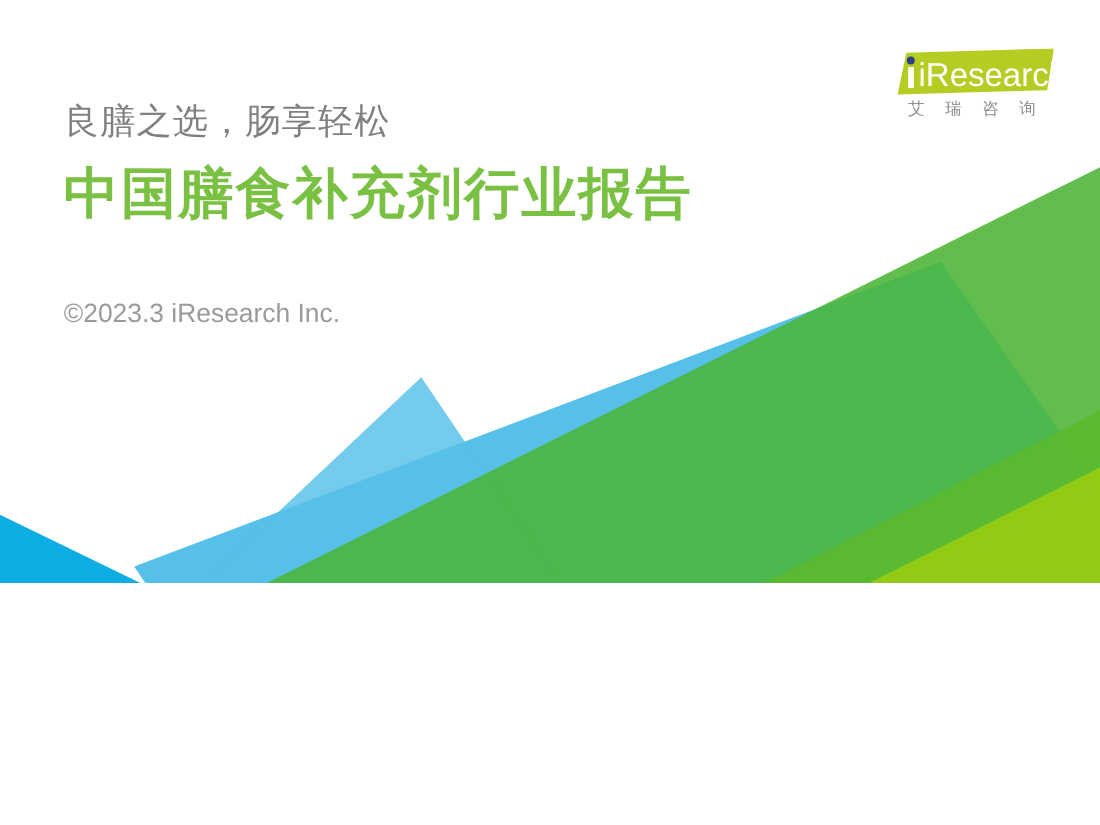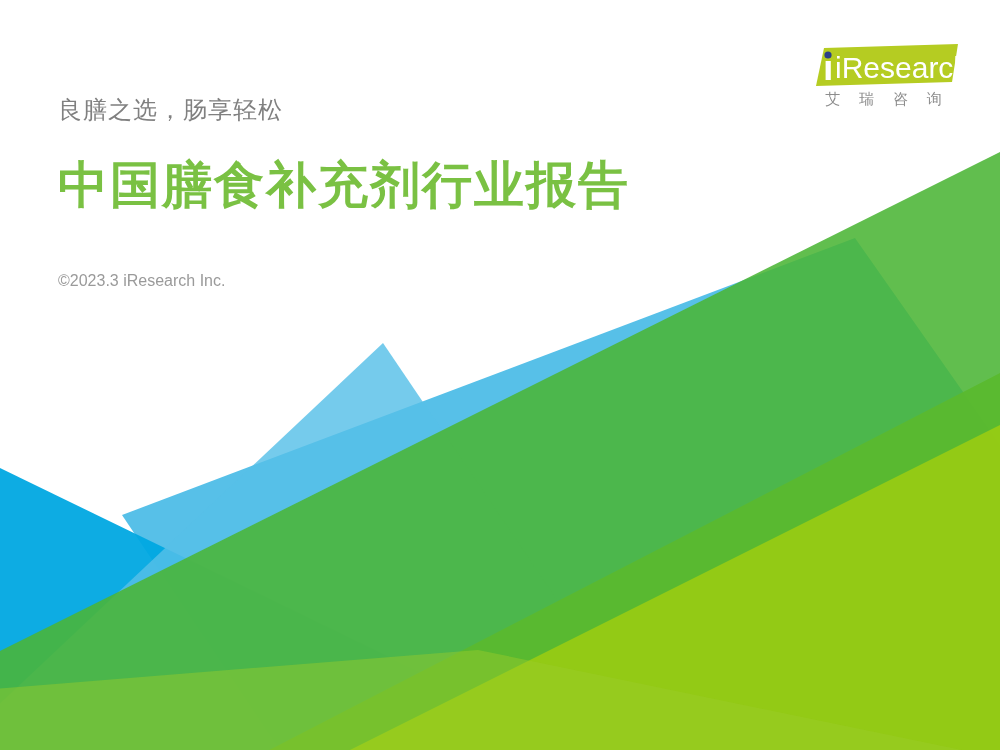--- a/index.html
+++ b/index.html
@@ -6,21 +6,21 @@
     margin: 0;
     padding: 0;
     background: #ffffff;
   }
   body {
     font-family: "Liberation Sans", "DejaVu Sans", sans-serif;
   }
   #slide {
     position: relative;
     width: 1000px;
-    height: 750px;
+    height: 530px;
     background: #ffffff;
     overflow: hidden;
   }
 
   
   #bg-art {
     position: absolute;
     left: 0; top: 0;
     width: 1000px;
     height: 750px;
@@ -55,43 +55,43 @@
   }
 
   
   #headline-block {
     position: absolute;
     left: 58px;
     top: 88px;
     width: 780px;
   }
   #subtitle {
-    font-size: 24px;
+    font-size: 32px;
     line-height: 44px;
     color: #808080;
     letter-spacing: 1px;
     font-weight: 400;
     font-family: "DejaVu Sans", "Liberation Sans", sans-serif;
     white-space: nowrap;
   }
   #title {
-    margin-top: 26px;
+    margin-top: 13px;
     font-size: 50px;
     line-height: 62px;
     color: #7ac143;
     font-weight: bold;
     letter-spacing: 2px;
-    font-family: Liberation Mono, monospace;
+    font-family: Liberation Serif, serif;
     white-space: nowrap;
   }
   #copyright {
     position: absolute;
     left: 58px;
     top: 272px;
-    font-size: 16px;
+    font-size: 24px;
     color: #9a9a9a;
     letter-spacing: 0px;
     font-family: "Liberation Sans", "DejaVu Sans", sans-serif;
     white-space: nowrap;
   }
 </style>
 </head>
 <body>
 
 <div id="slide">

